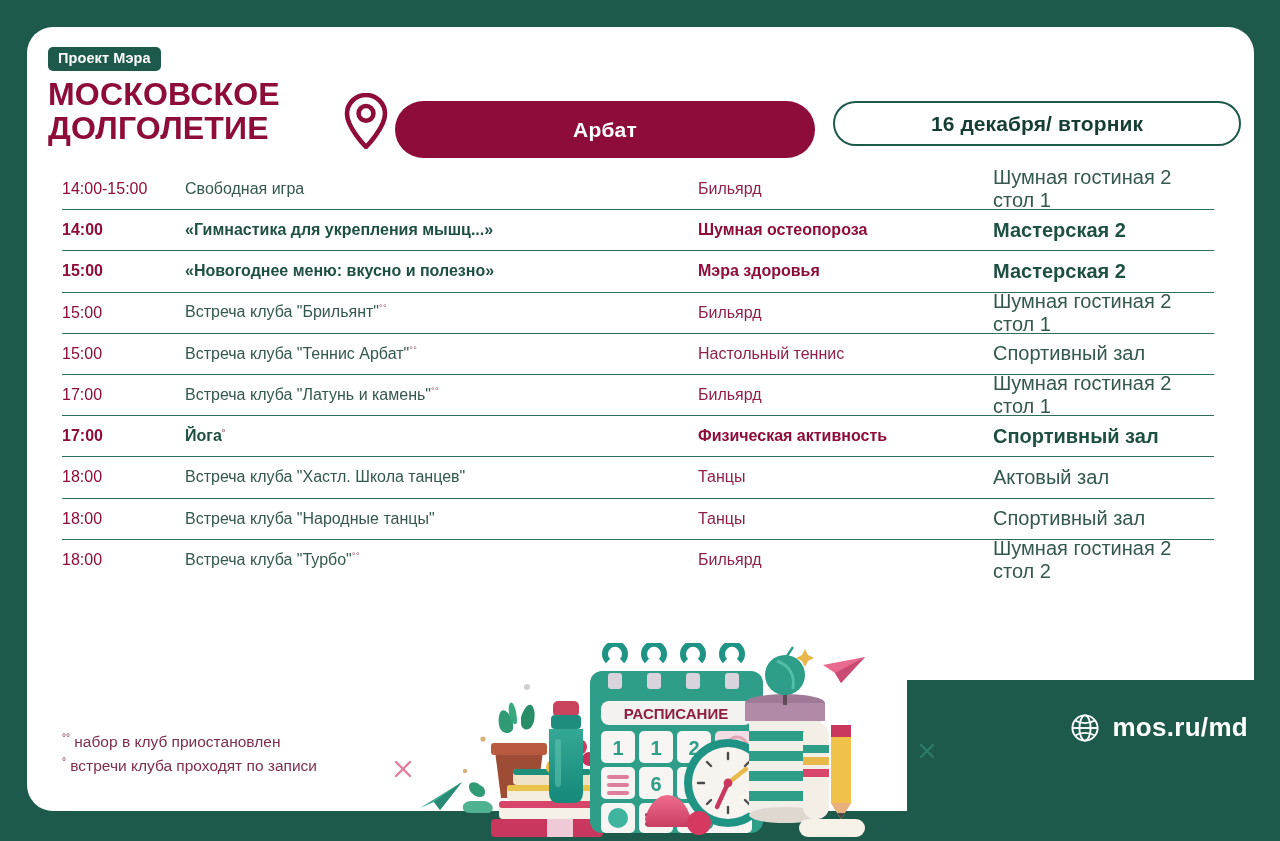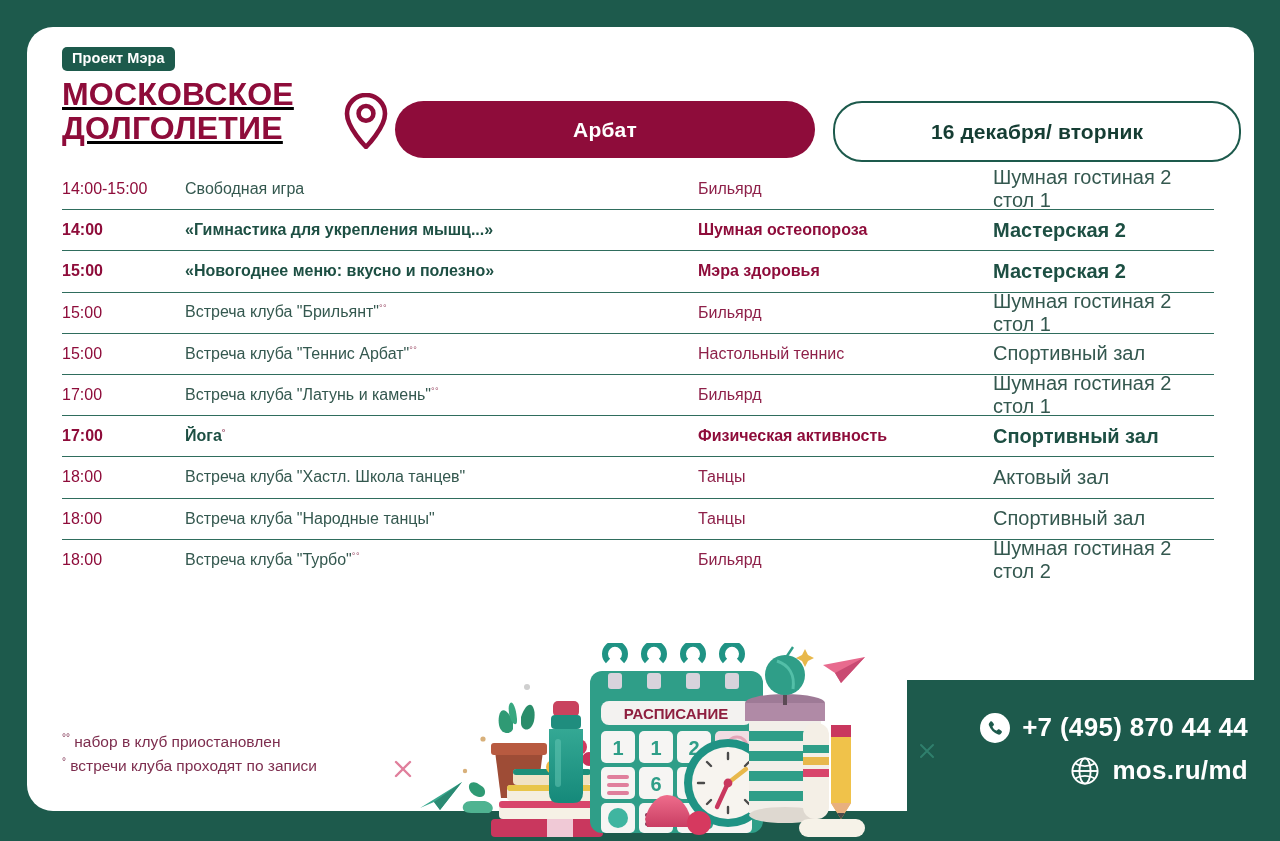--- a/index.html
+++ b/index.html
@@ -26,21 +26,21 @@
     background: #ffffff;
     border-bottom-left-radius: 26px;
   }
 
   
   .header {
     position: absolute;
     left: 27px; top: 27px;
     width: 1227px; height: 130px;
   }
-  .brand { position: absolute; left: 35px; top: 20px; text-decoration: underline; }
+  .brand { position: absolute; left: 21px; top: 20px; }
   .mayor-badge {
     display: inline-block;
     background: #1d5a4c;
     color: #ffffff;
     font-size: 14.5px;
     font-weight: 700;
     padding: 3px 10px 4px 10px;
     border-radius: 5px;
     letter-spacing: .1px;
     line-height: 1.15;
@@ -72,21 +72,21 @@
   .place-pill span {
     color: #ffffff;
     font-size: 21px;
     font-weight: 700;
     letter-spacing: .2px;
   }
 
   .date-pill {
     position: absolute;
     left: 806px; top: 74px;
-    width: 408px; height: 61px;
+    width: 408px; height: 45px;
     border: 2.5px solid #1d5a4c;
     border-radius: 29px;
     display: flex; align-items: center; justify-content: center;
     background: #ffffff;
   }
   .date-pill span {
     color: #153d33;
     font-size: 21px;
     font-weight: 700;
     letter-spacing: .1px;
@@ -270,27 +270,20 @@
     <span class="fmark">°°</span>
     <span>набор в клуб приостановлен</span>
   </div>
   <div>
     <span class="fmark">°</span>
     <span>встречи клуба проходят по записи</span>
   </div>
 </div>
 
 <div class="contact">
-  <div class="contact-line">
-    <svg class="circle-icon" viewBox="0 0 30 30">
-      <circle cx="15" cy="15" r="15" fill="#ffffff"></circle>
-      <path d="M10.4 8.6c.6-.5 1.5-.4 2 .3l1.3 1.8c.4.6.3 1.3-.2 1.8l-.8.8c-.2.2-.2.4-.1.6.8 1.6 2.1 2.9 3.7 3.7.2.1.5.1.6-.1l.8-.8c.5-.5 1.2-.6 1.8-.2l1.8 1.3c.7.5.8 1.4.3 2l-1 1.1c-.6.7-1.6.9-2.4.6-2.2-.8-4.1-2-5.7-3.6-1.6-1.6-2.8-3.5-3.6-5.7-.3-.8-.1-1.8.6-2.4l.9-1.2z" fill="#1d5a4c"></path>
-    </svg>
-    <span class="txt">+7 (495) 870 44 44</span>
-  </div>
   <div class="contact-line">
     <svg class="circle-icon" viewBox="0 0 30 30">
       <circle cx="15" cy="15" r="12.6" fill="none" stroke="#ffffff" stroke-width="1.9"></circle>
       <ellipse cx="15" cy="15" rx="5.6" ry="12.6" fill="none" stroke="#ffffff" stroke-width="1.9"></ellipse>
       <line x1="2.4" y1="15" x2="27.6" y2="15" stroke="#ffffff" stroke-width="1.9"></line>
       <path d="M5.2 7.6c2.6 1.7 6 2.6 9.8 2.6s7.2-.9 9.8-2.6" fill="none" stroke="#ffffff" stroke-width="1.8"></path>
       <path d="M5.2 22.4c2.6-1.7 6-2.6 9.8-2.6s7.2.9 9.8 2.6" fill="none" stroke="#ffffff" stroke-width="1.8"></path>
     </svg>
     <span class="txt">mos.ru/md</span>
   </div>

